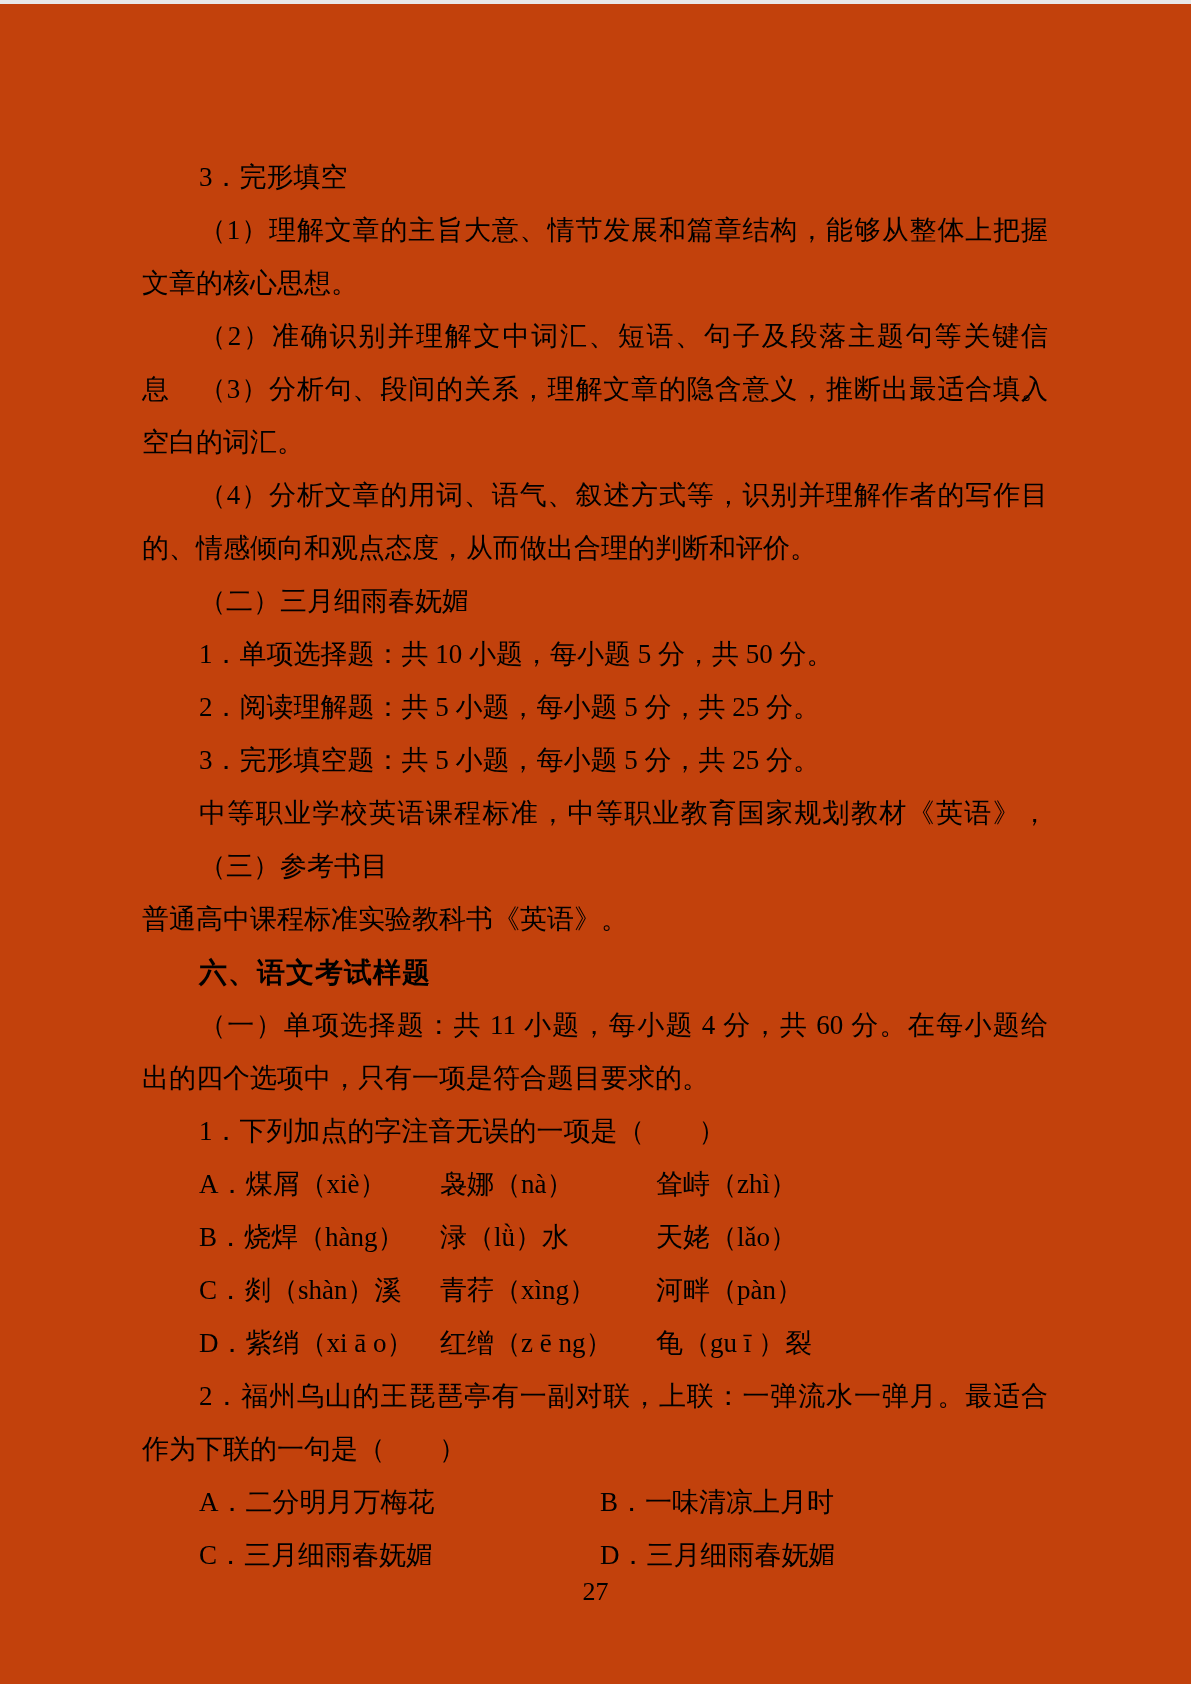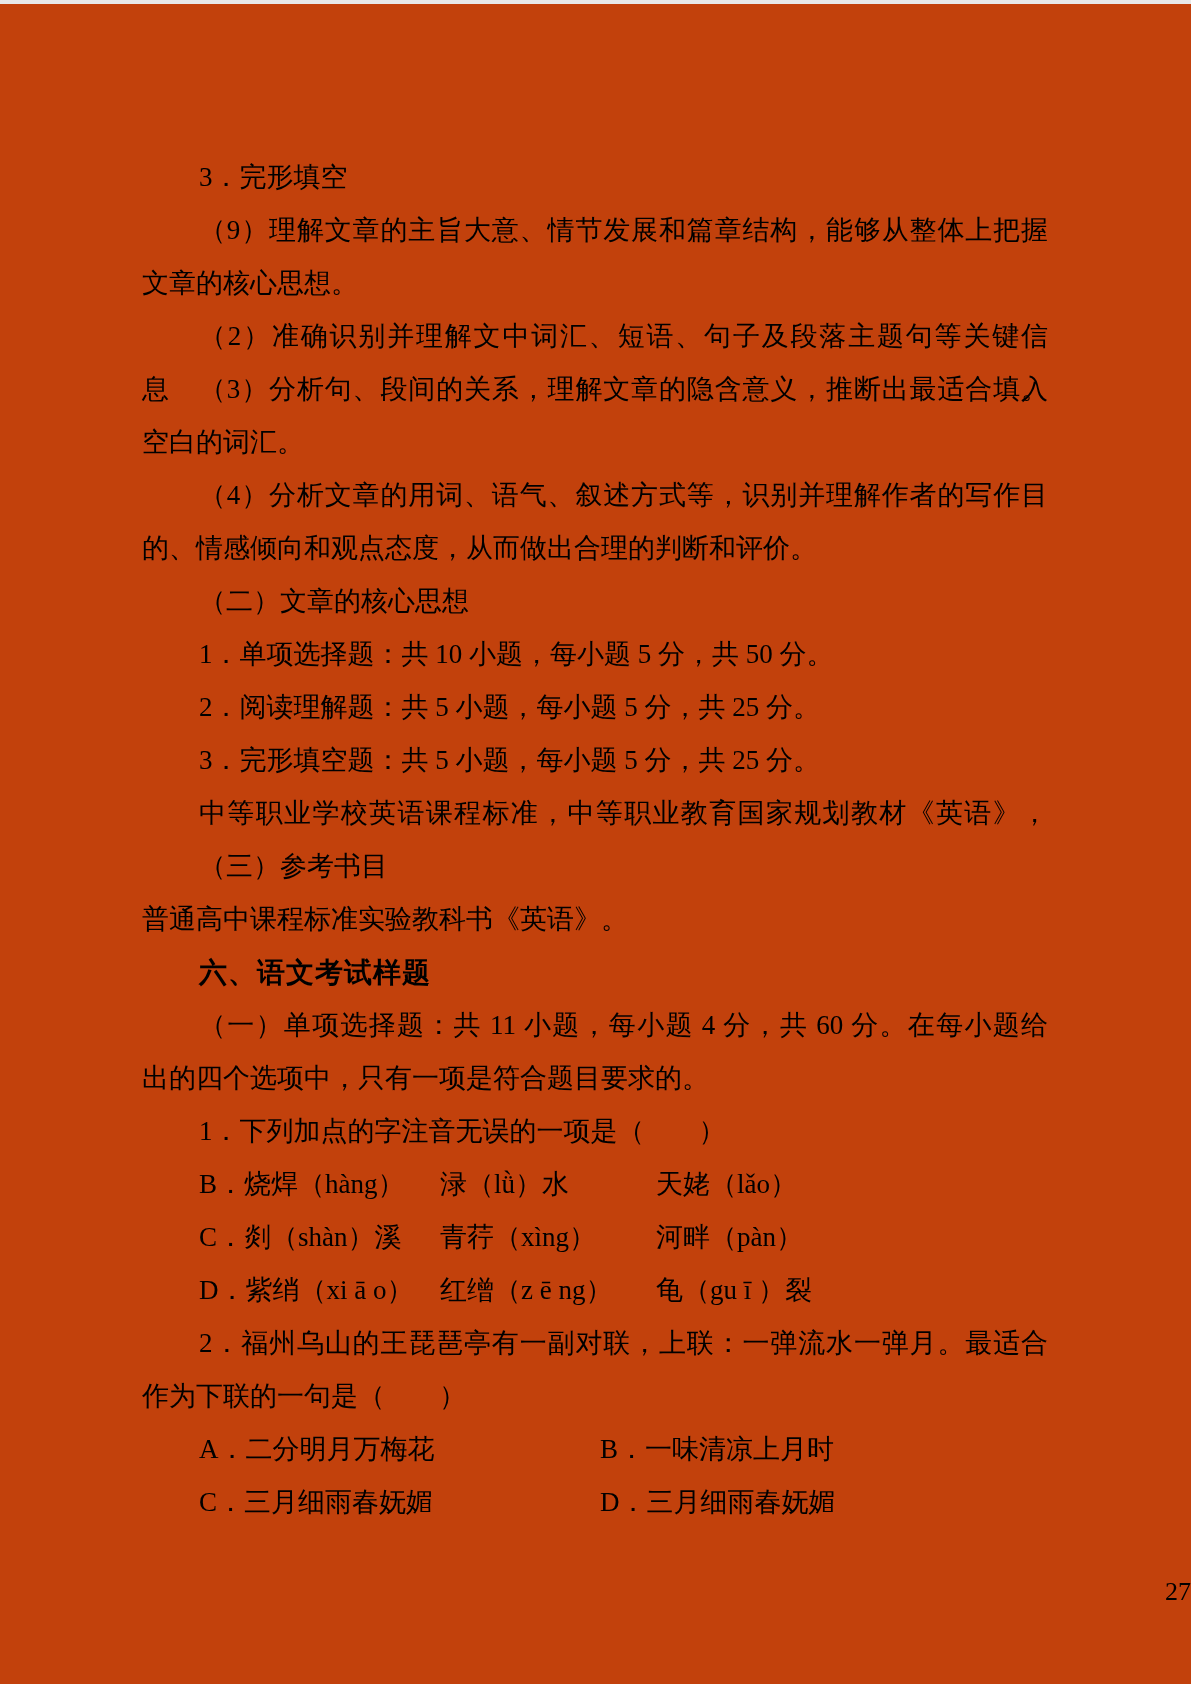--- a/index.html
+++ b/index.html
@@ -45,56 +45,61 @@
   }
   .opt-row .c1 { width: 241px; flex: 0 0 auto; }
   .opt-row .c2 { width: 216px; flex: 0 0 auto; }
   .opt-row .c3 { flex: 0 0 auto; }
   .opt2-row .c1 { width: 401px; flex: 0 0 auto; }
   .page-num {
     position: absolute;
     left: 0;
     right: 0;
     top: 1568px;
-    text-align: right;
+    text-align: center;
     font-size: 26px;
     line-height: 40px;
   }
 </style>
 </head>
 <body>
 
 <div class="page">
   <div class="content">
 
     <div class="line indent">3．完形填空</div>
-    <div class="line indent fill">（9）理解文章的主旨大意、情节发展和篇章结构，能够从整体上把握</div>
+    <div class="line indent fill">（1）理解文章的主旨大意、情节发展和篇章结构，能够从整体上把握</div>
     <div class="line">文章的核心思想。</div>
     <div class="line indent fill">（2）准确识别并理解文中词汇、短语、句子及段落主题句等关键信息。</div>
     <div class="line indent fill">（3）分析句、段间的关系，理解文章的隐含意义，推断出最适合填入</div>
     <div class="line">空白的词汇。</div>
     <div class="line indent fill">（4）分析文章的用词、语气、叙述方式等，识别并理解作者的写作目</div>
     <div class="line">的、情感倾向和观点态度，从而做出合理的判断和评价。</div>
 
-    <div class="line indent">（二）文章的核心思想</div>
+    <div class="line indent">（二）三月细雨春妩媚</div>
     <div class="line indent">1．单项选择题：共 10 小题，每小题 5 分，共 50 分。</div>
     <div class="line indent">2．阅读理解题：共 5 小题，每小题 5 分，共 25 分。</div>
     <div class="line indent">3．完形填空题：共 5 小题，每小题 5 分，共 25 分。</div>
 
     <div class="line indent fill">中等职业学校英语课程标准，中等职业教育国家规划教材《英语》，</div>
     <div class="line indent">（三）参考书目</div>
     <div class="line">普通高中课程标准实验教科书《英语》。</div>
 
     <div class="line indent heading">六、语文考试样题</div>
 
     <div class="line indent fill">（一）单项选择题：共 11 小题，每小题 4 分，共 60 分。在每小题给</div>
     <div class="line">出的四个选项中，只有一项是符合题目要求的。</div>
 
     <div class="line indent">1．下列加点的字注音无误的一项是（　　）</div>
 
+    <div class="line opt-row">
+      <span class="c1">A．煤屑（xiè）</span>
+      <span class="c2">袅娜（nà）</span>
+      <span class="c3">耸峙（zhì）</span>
+    </div>
     <div class="line opt-row">
       <span class="c1">B．烧焊（hàng）</span>
       <span class="c2">渌（lǜ）水</span>
       <span class="c3">天姥（lǎo）</span>
     </div>
     <div class="line opt-row">
       <span class="c1">C．剡（shàn）溪</span>
       <span class="c2">青荇（xìng）</span>
       <span class="c3">河畔（pàn）</span>
     </div>

